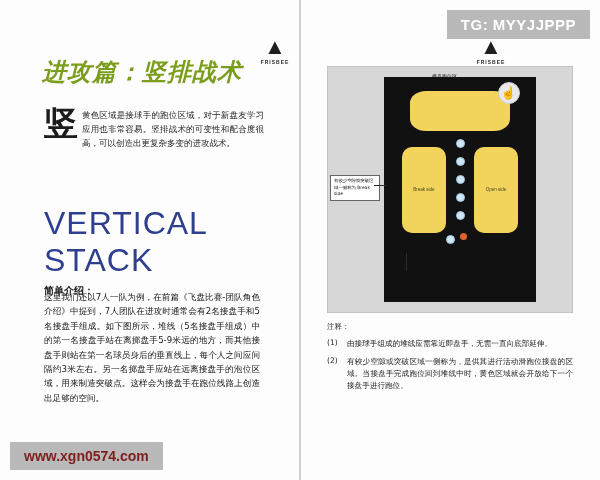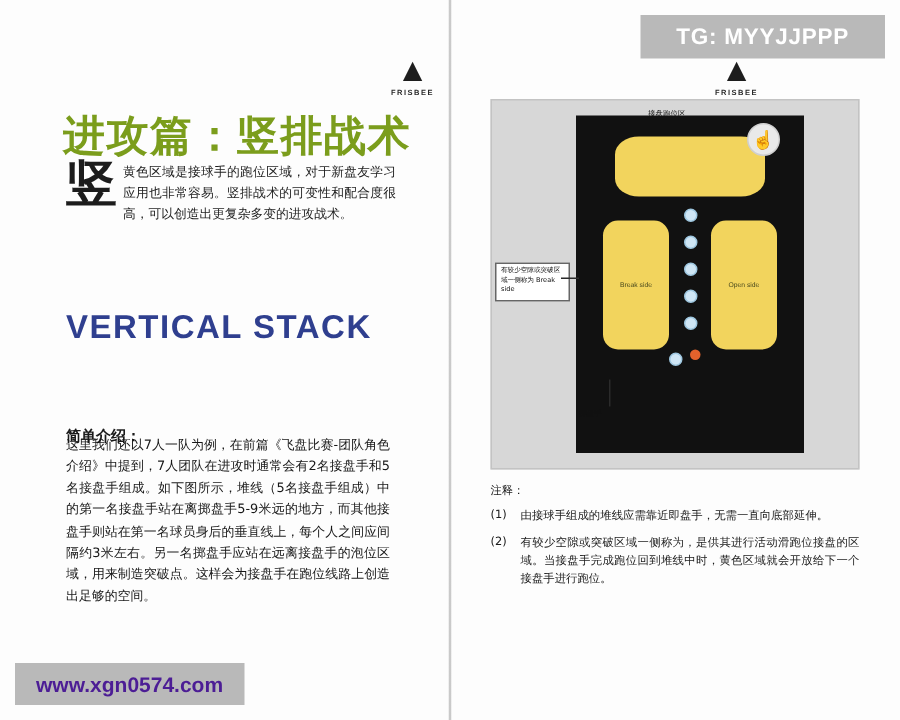--- a/index.html
+++ b/index.html
@@ -22,29 +22,29 @@
   
   .tg-banner {
     position: absolute;
     top: 10px;
     right: 10px;
     background: #b9b9b9;
     color: #ffffff;
     font-size: 15px;
     font-weight: bold;
     letter-spacing: 0.5px;
-    padding: 6px 24px;
+    padding: 6px 14px;
     z-index: 40;
   }
   .site-banner {
     position: absolute;
     left: 10px;
     bottom: 10px;
     background: #b9b9b9;
-    color: #4c1d95;
+    color: #7f1d1d;
     font-size: 14px;
     font-weight: bold;
     padding: 6px 14px;
     z-index: 40;
   }
   
   .divider {
     position: absolute;
     left: 299px;
     top: 0;
@@ -78,26 +78,27 @@
     text-align: center;
     margin-top: 1px;
     font-weight: bold;
   }
   .logo-left { left: 252px; top: 36px; }
   .logo-right { left: 468px; top: 36px; }
 
   .ltitle {
     position: absolute;
     left: 42px;
-    top: 72px;
-    font-size: 28px;
+    top: 56px;
+    font-size: 24px;
     font-weight: bold;
     color: #7b9d1c;
     letter-spacing: 1px;
     font-family: "DejaVu Sans", sans-serif;
+    font-style: italic;
   }
   .drop-block {
     position: absolute;
     left: 44px;
     top: 108px;
     width: 220px;
   }
   .drop-cap {
     float: left;
     font-size: 34px;
@@ -111,22 +112,22 @@
     font-size: 8.5px;
     line-height: 14px;
     color: #1d1d1d;
     text-align: justify;
     font-family: "DejaVu Sans", sans-serif;
   }
   .vstack {
     position: absolute;
     left: 44px;
     top: 205px;
-    font-size: 22px;
-    font-weight: bold;
+    font-size: 32px;
+    font-weight: normal;
     letter-spacing: 1px;
     color: #2f3f8f;
     font-family: "Liberation Sans", sans-serif;
   }
   .sec-head {
     position: absolute;
     left: 44px;
     top: 272px;
     font-size: 10px;
     font-weight: bold;

